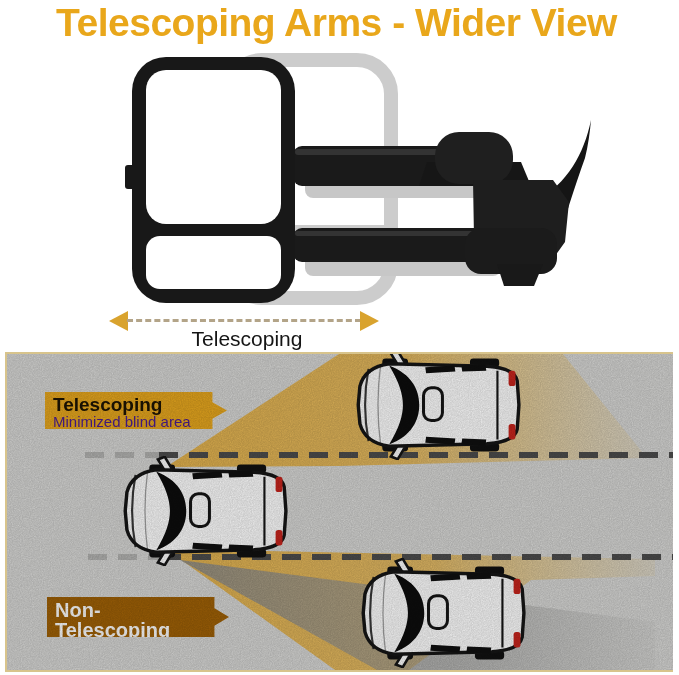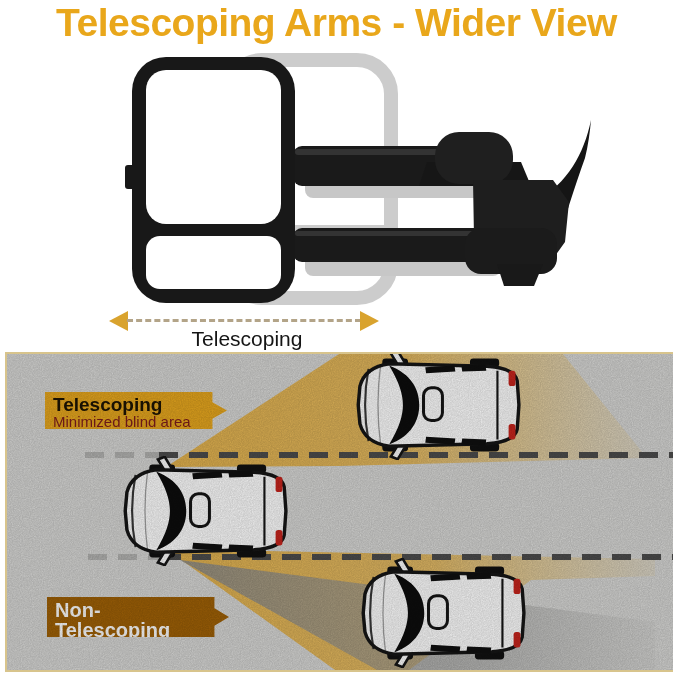--- a/index.html
+++ b/index.html
@@ -30,21 +30,21 @@
   .layer{position:absolute;left:0;top:0;}
   .car{position:absolute;}
 
   
   .callout{position:absolute;box-sizing:border-box;padding:3px 22px 3px 8px;
     clip-path:polygon(0 0,92% 0,92% 28%,100% 50%,92% 72%,92% 100%,0 100%);}
   .callout .t1{font-weight:bold;line-height:1.02;}
   .callout .t2{line-height:1.05;}
   .callout.yellow{left:38px;top:38px;width:182px;height:37px;background:#E8A81F;color:#1d1403;}
   .callout.yellow .t1{font-size:19px;}
-  .callout.yellow .t2{font-size:15px;color:#7f1d1d;}
+  .callout.yellow .t2{font-size:15px;color:#4c1d95;}
   .callout.gray{left:40px;top:243px;width:182px;height:40px;background:#a16207;color:#ffffff;}
   .callout.gray .t1{font-size:20px;}
   .callout.gray .t2{font-size:15.5px;}
 
   .noise{pointer-events:none;}
 </style>
 </head>
 <body>
 
 <div class="page">

